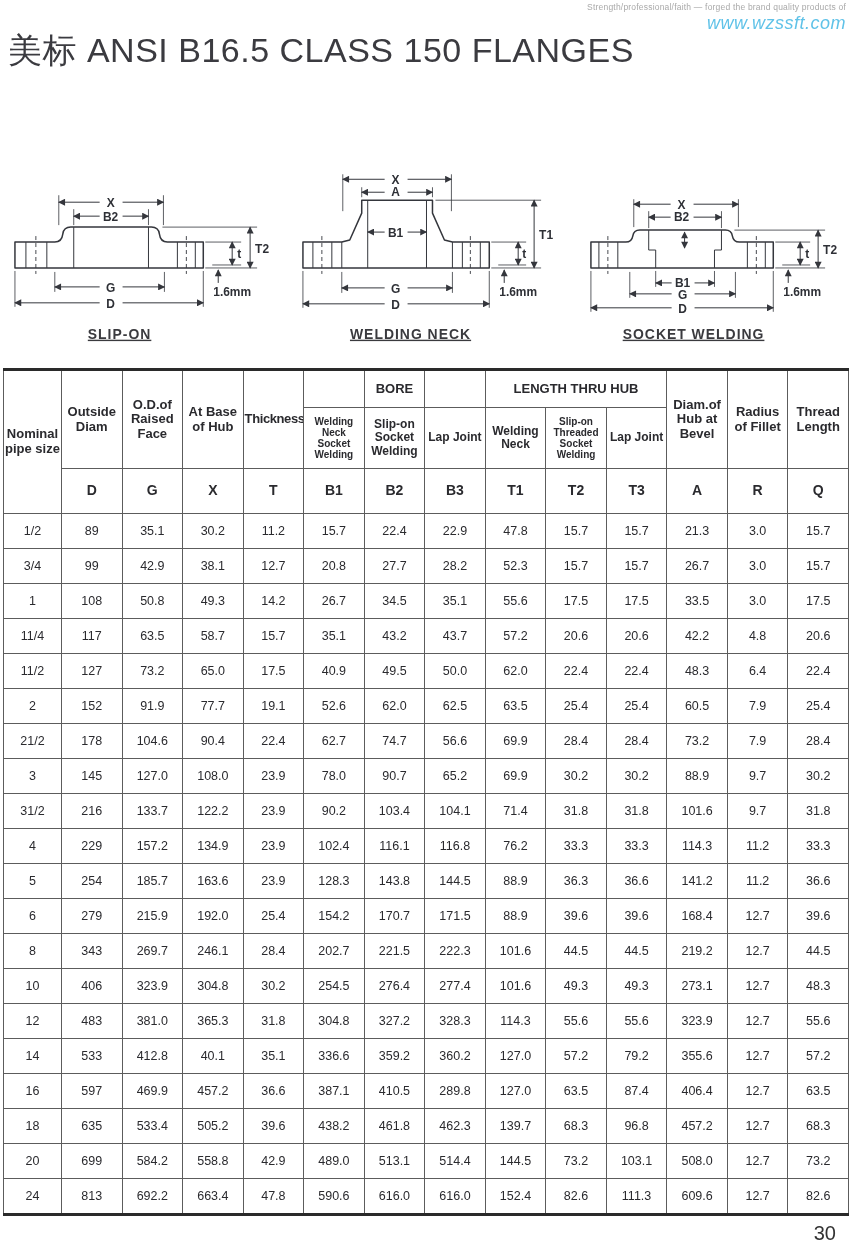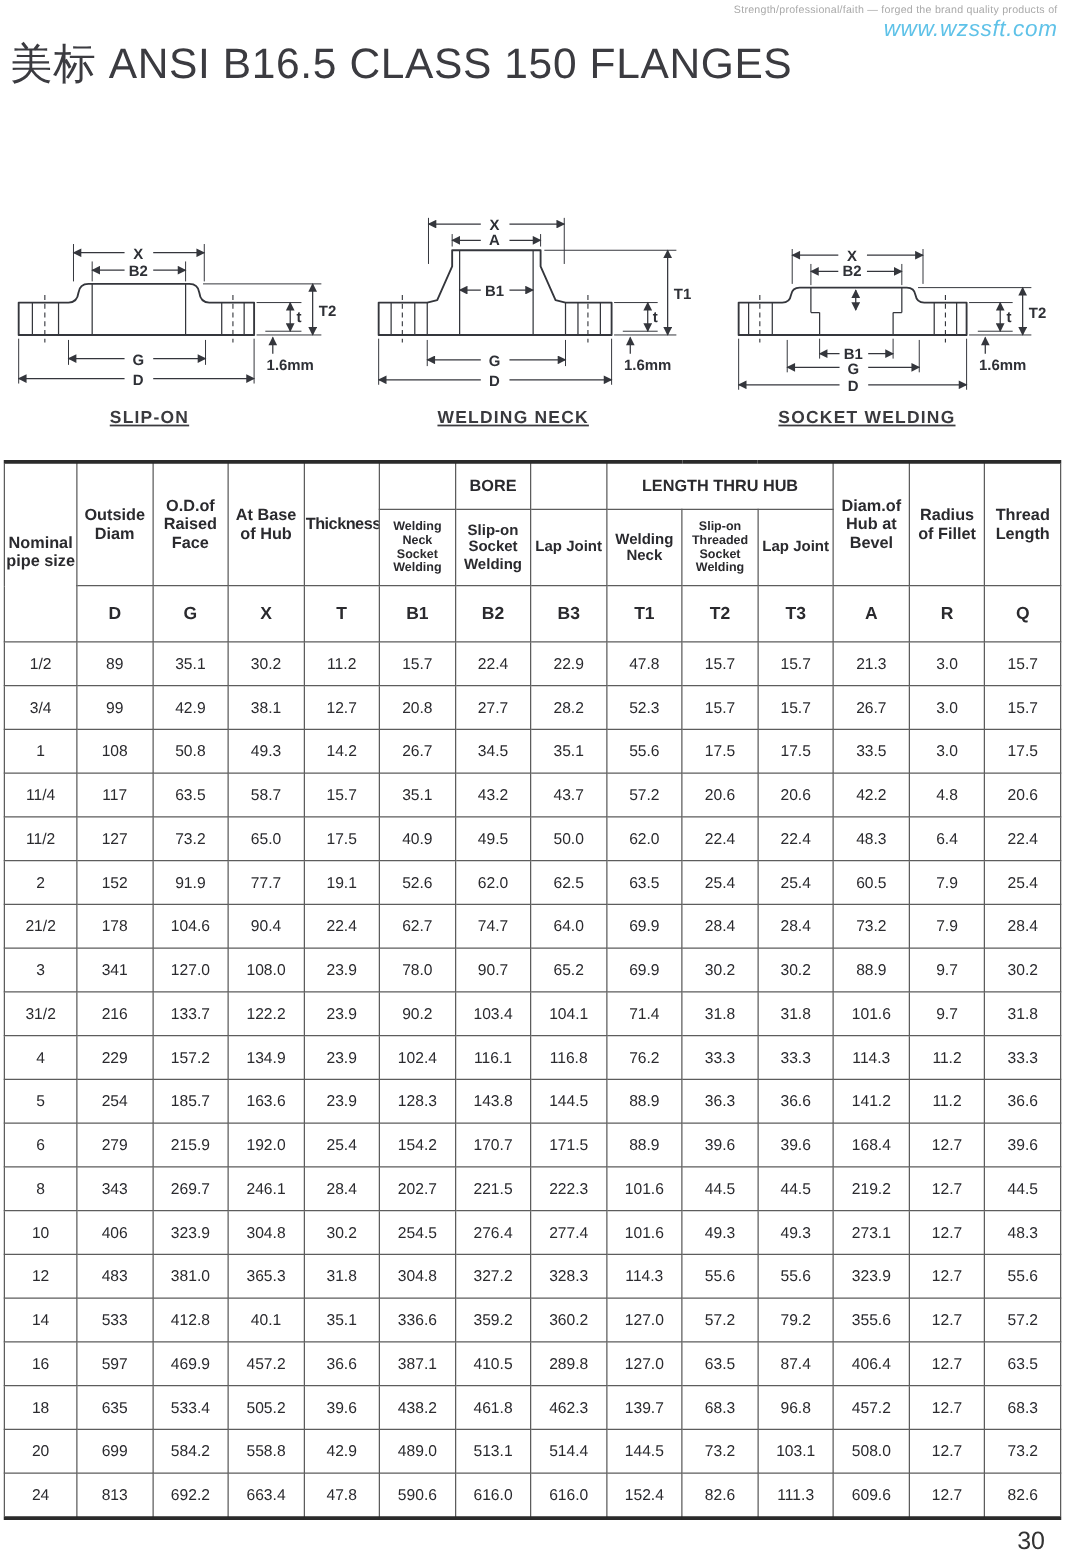--- a/index.html
+++ b/index.html
@@ -293,31 +293,31 @@
             <td>25.4</td>
           </tr>
           <tr>
             <td>21/2</td>
             <td>178</td>
             <td>104.6</td>
             <td>90.4</td>
             <td>22.4</td>
             <td>62.7</td>
             <td>74.7</td>
-            <td>64.0</td>
+            <td>56.6</td>
             <td>69.9</td>
             <td>28.4</td>
             <td>28.4</td>
             <td>73.2</td>
             <td>7.9</td>
             <td>28.4</td>
           </tr>
           <tr>
             <td>3</td>
-            <td>341</td>
+            <td>145</td>
             <td>127.0</td>
             <td>108.0</td>
             <td>23.9</td>
             <td>78.0</td>
             <td>90.7</td>
             <td>65.2</td>
             <td>69.9</td>
             <td>30.2</td>
             <td>30.2</td>
             <td>88.9</td>

